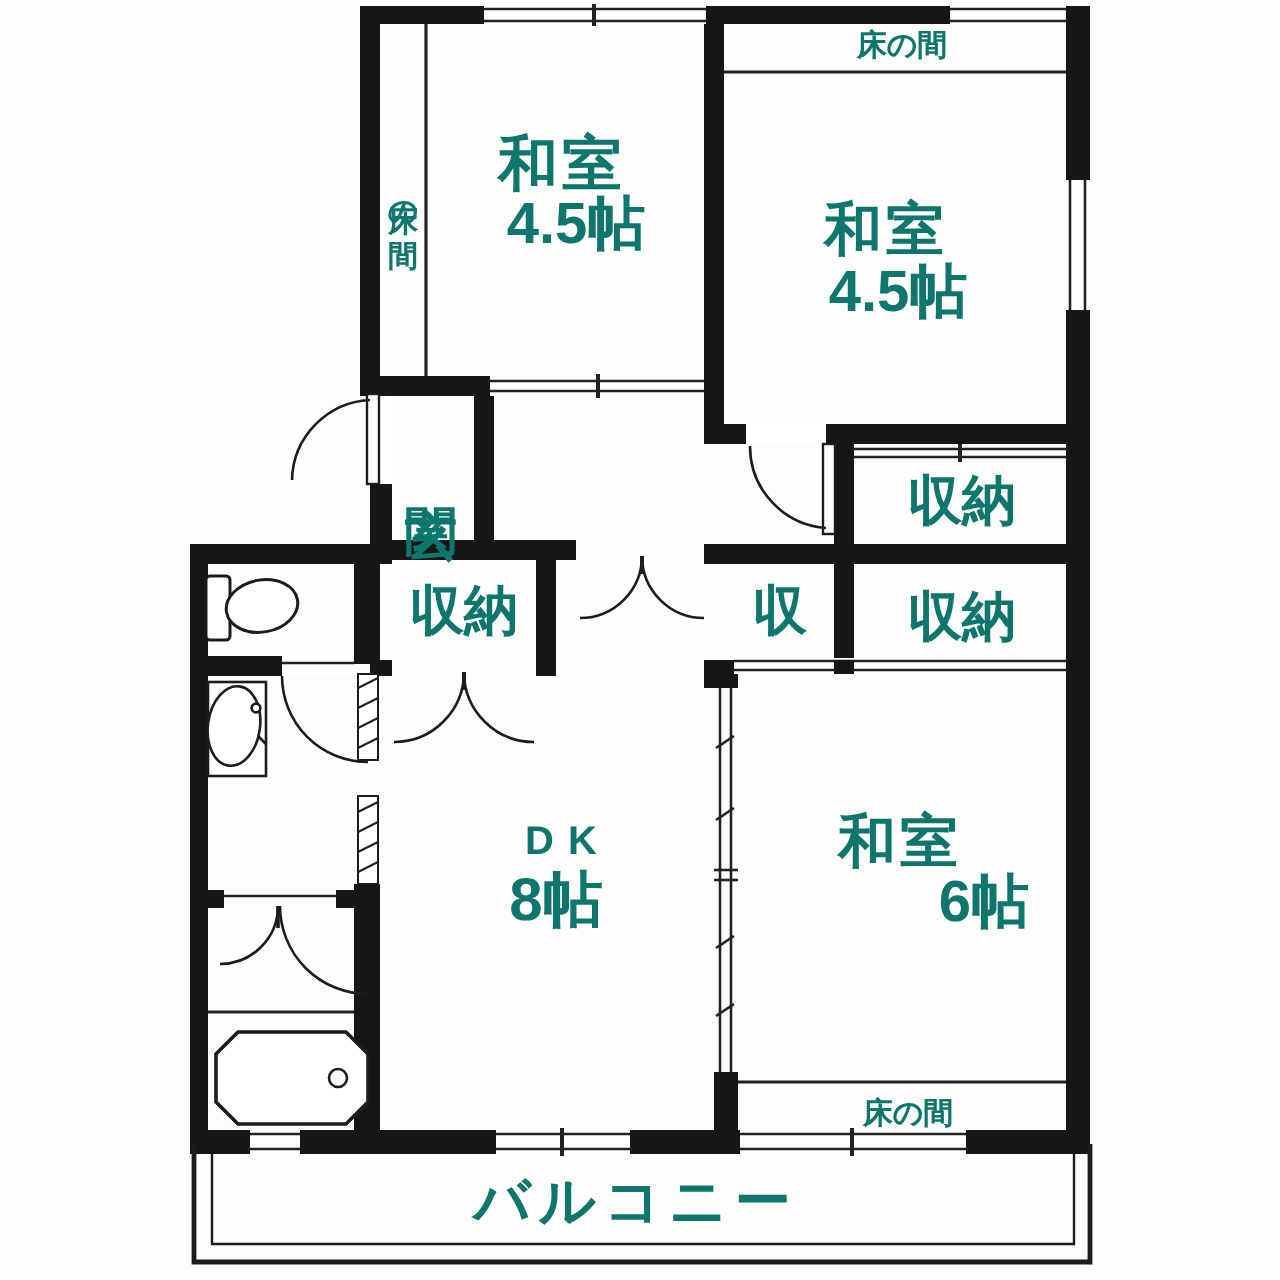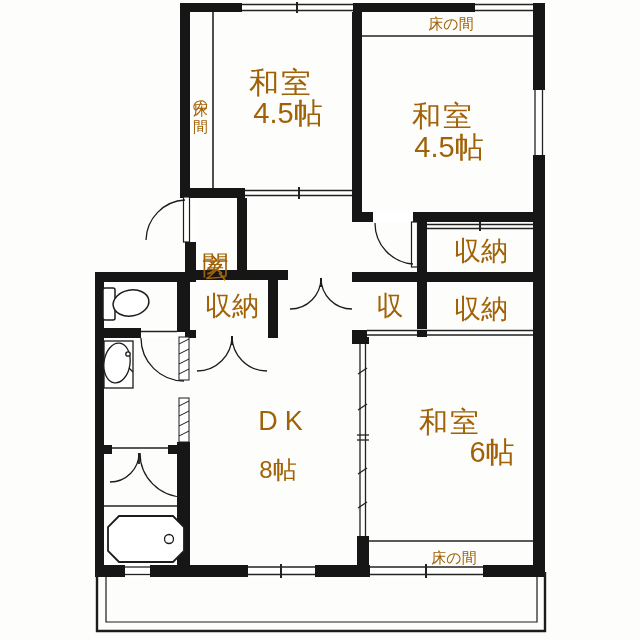--- a/index.html
+++ b/index.html
@@ -3,21 +3,21 @@
 <meta charset="utf-8">
 <style>
   html,body{margin:0;padding:0;background:#ffffff;}
   #canvas{
     position:relative;width:640px;height:640px;background:#fdfdfc;overflow:hidden;
     font-family:"Liberation Sans","DejaVu Sans",sans-serif;
   }
   #plan-svg{position:absolute;left:0;top:0;}
   .lbl{
     position:absolute;transform:translate(-50%,-50%);
-    font-weight:normal;color:#a16207;white-space:nowrap;line-height:1;
+    font-weight:bold;color:#0f766e;white-space:nowrap;line-height:1;
     font-family:"Liberation Sans","DejaVu Sans",sans-serif;
   }
   .vert{writing-mode:vertical-rl;text-orientation:upright;letter-spacing:1px;}
 </style>
 </head>
 <body>
 
 <div id="canvas">
 
   <svg id="plan-svg" width="640" height="640" viewBox="0 0 640 640">
@@ -208,21 +208,22 @@
   <div class="lbl" style="left:443px;top:116px;font-size:29px;letter-spacing:2px;">和室</div>
   <div class="lbl" style="left:449px;top:147px;font-size:29px;">4.5帖</div>
 
   <div class="lbl vert" style="left:216px;top:233px;font-size:26px;">玄関</div>
 
   <div class="lbl" style="left:232px;top:306px;font-size:27px;">収納</div>
   <div class="lbl" style="left:481px;top:251px;font-size:27px;">収納</div>
   <div class="lbl" style="left:390px;top:306px;font-size:27px;">収</div>
   <div class="lbl" style="left:481px;top:309px;font-size:27px;">収納</div>
 
-  <div class="lbl" style="left:284px;top:421px;font-size:27px;letter-spacing:7px;">DK</div>
-  <div class="lbl" style="left:278px;top:470px;font-size:24px;">8帖</div>
+  <div class="lbl" style="left:284px;top:421px;font-size:20px;letter-spacing:7px;">DK</div>
+  <div class="lbl" style="left:278px;top:451px;font-size:30px;">8帖</div>
 
   <div class="lbl" style="left:450px;top:422px;font-size:29px;letter-spacing:2px;">和室</div>
   <div class="lbl" style="left:448px;top:452px;font-size:29px;margin-left:44px;">6帖</div>
   <div class="lbl" style="left:454px;top:557px;font-size:15px;">床の間</div>
 
+  <div class="lbl" style="left:318px;top:601px;font-size:28px;letter-spacing:4px;">バルコニー</div>
 
 </div>
 
 </body></html>

